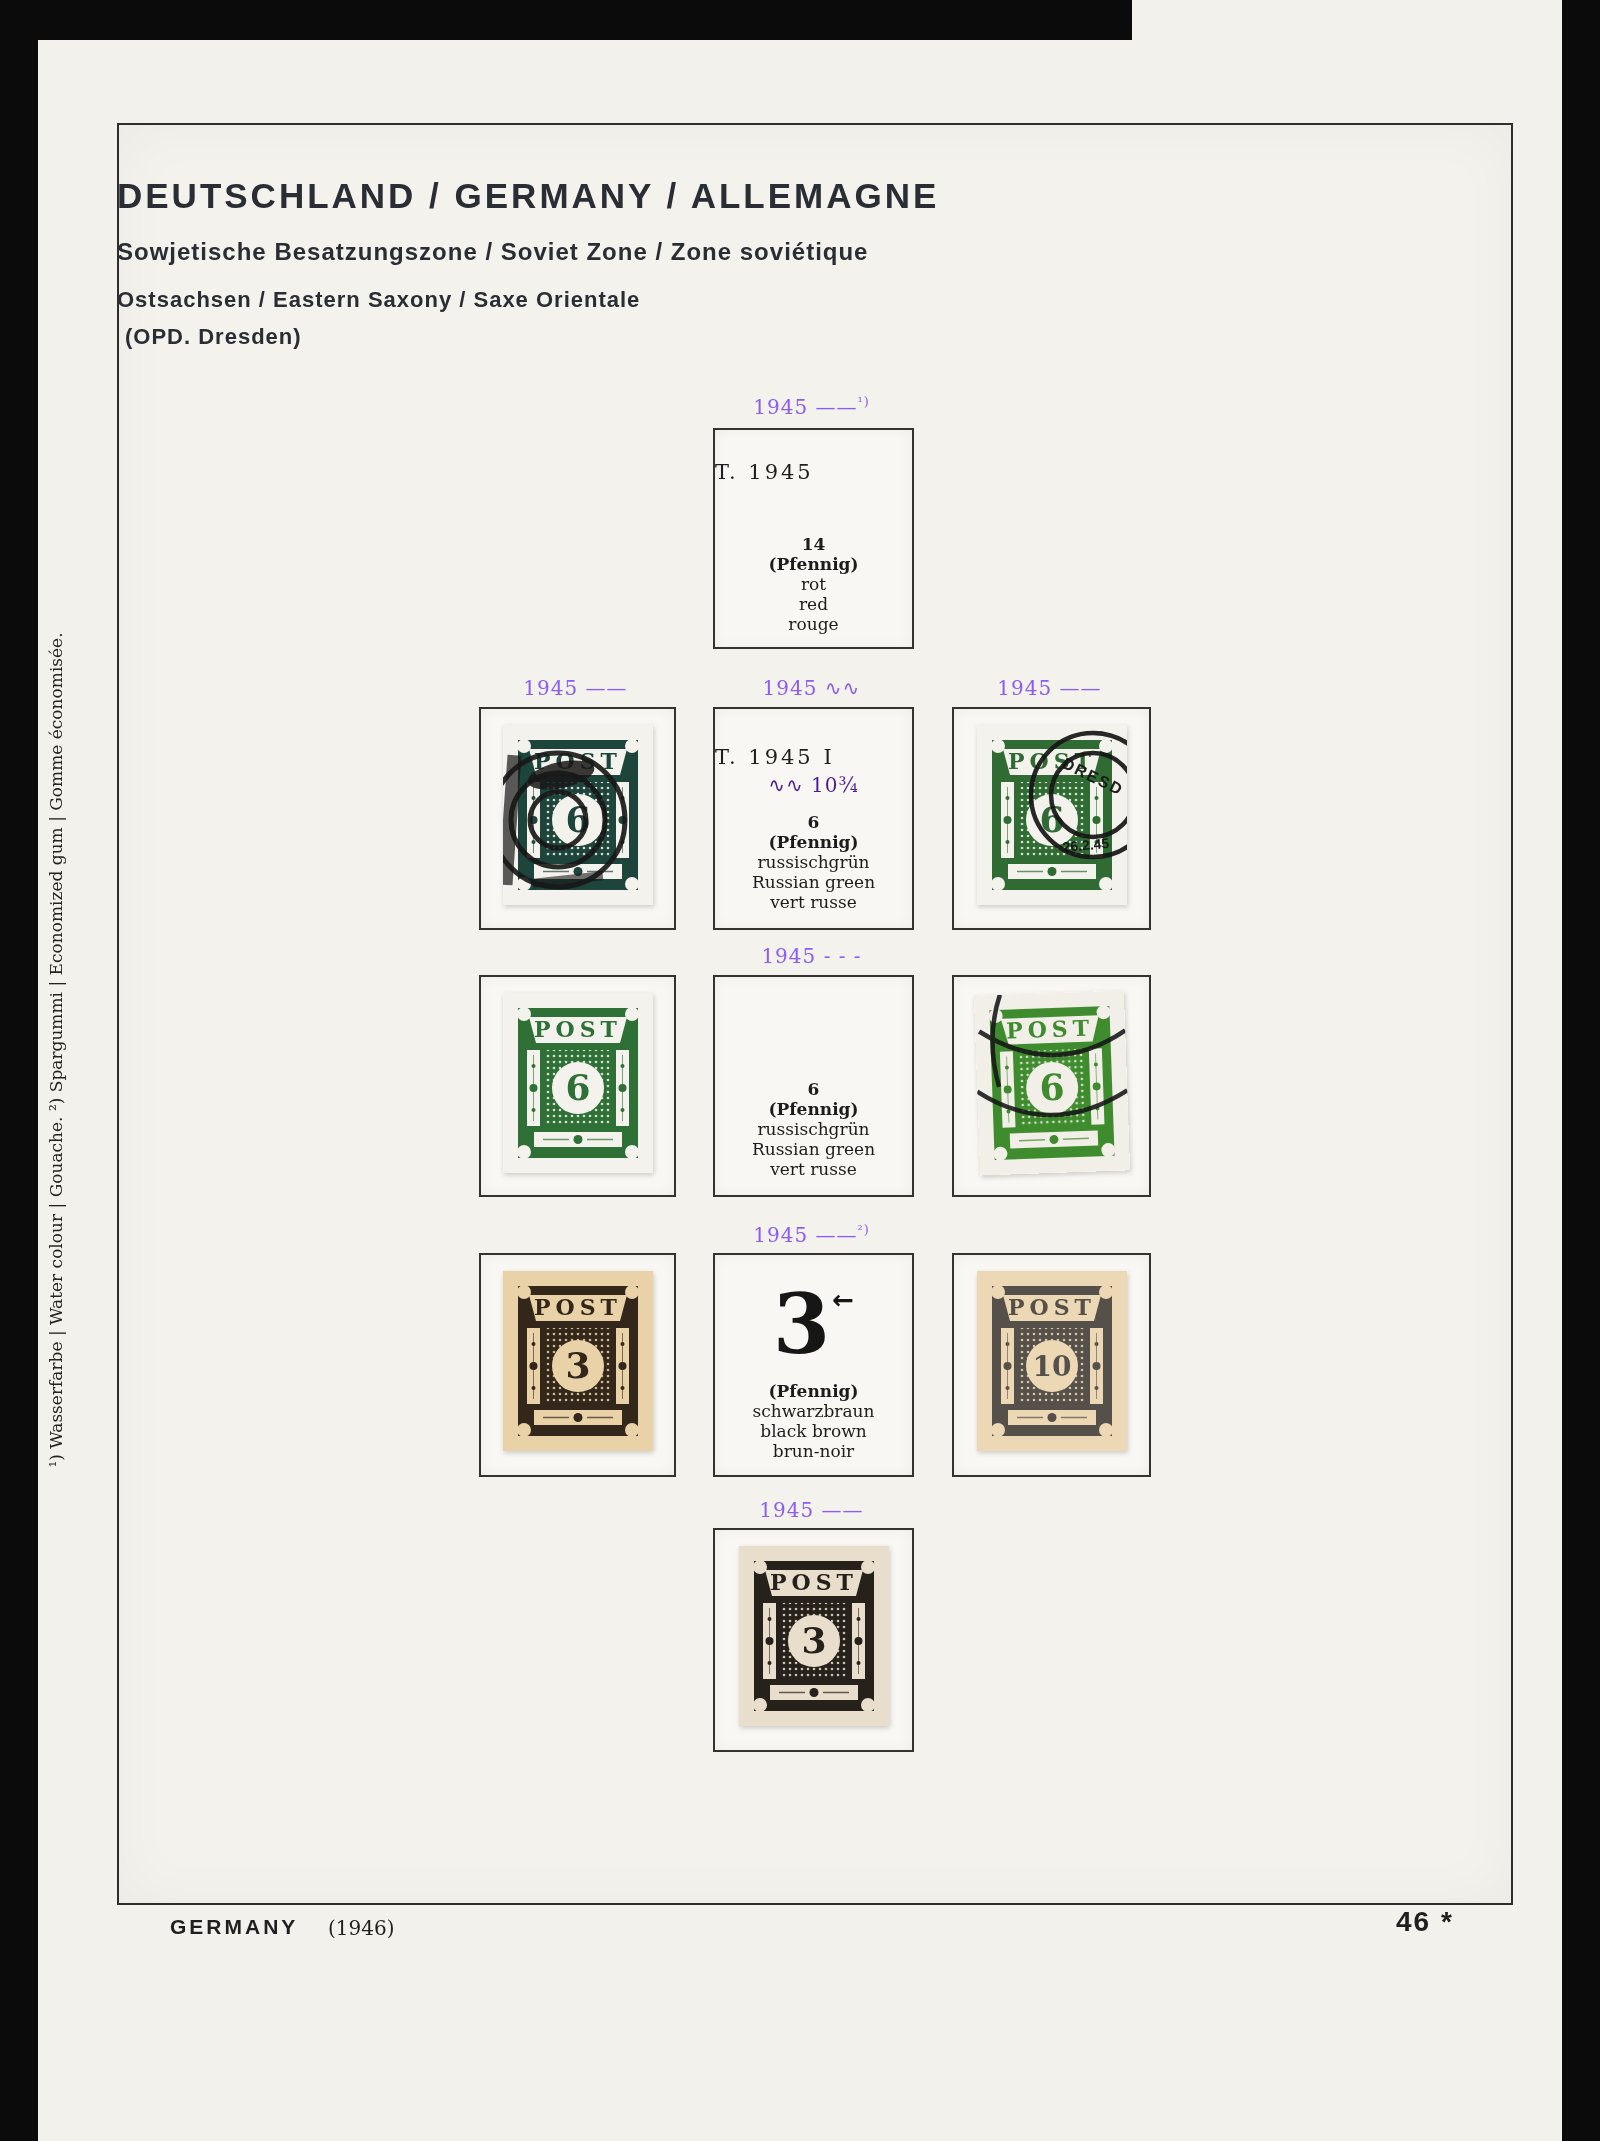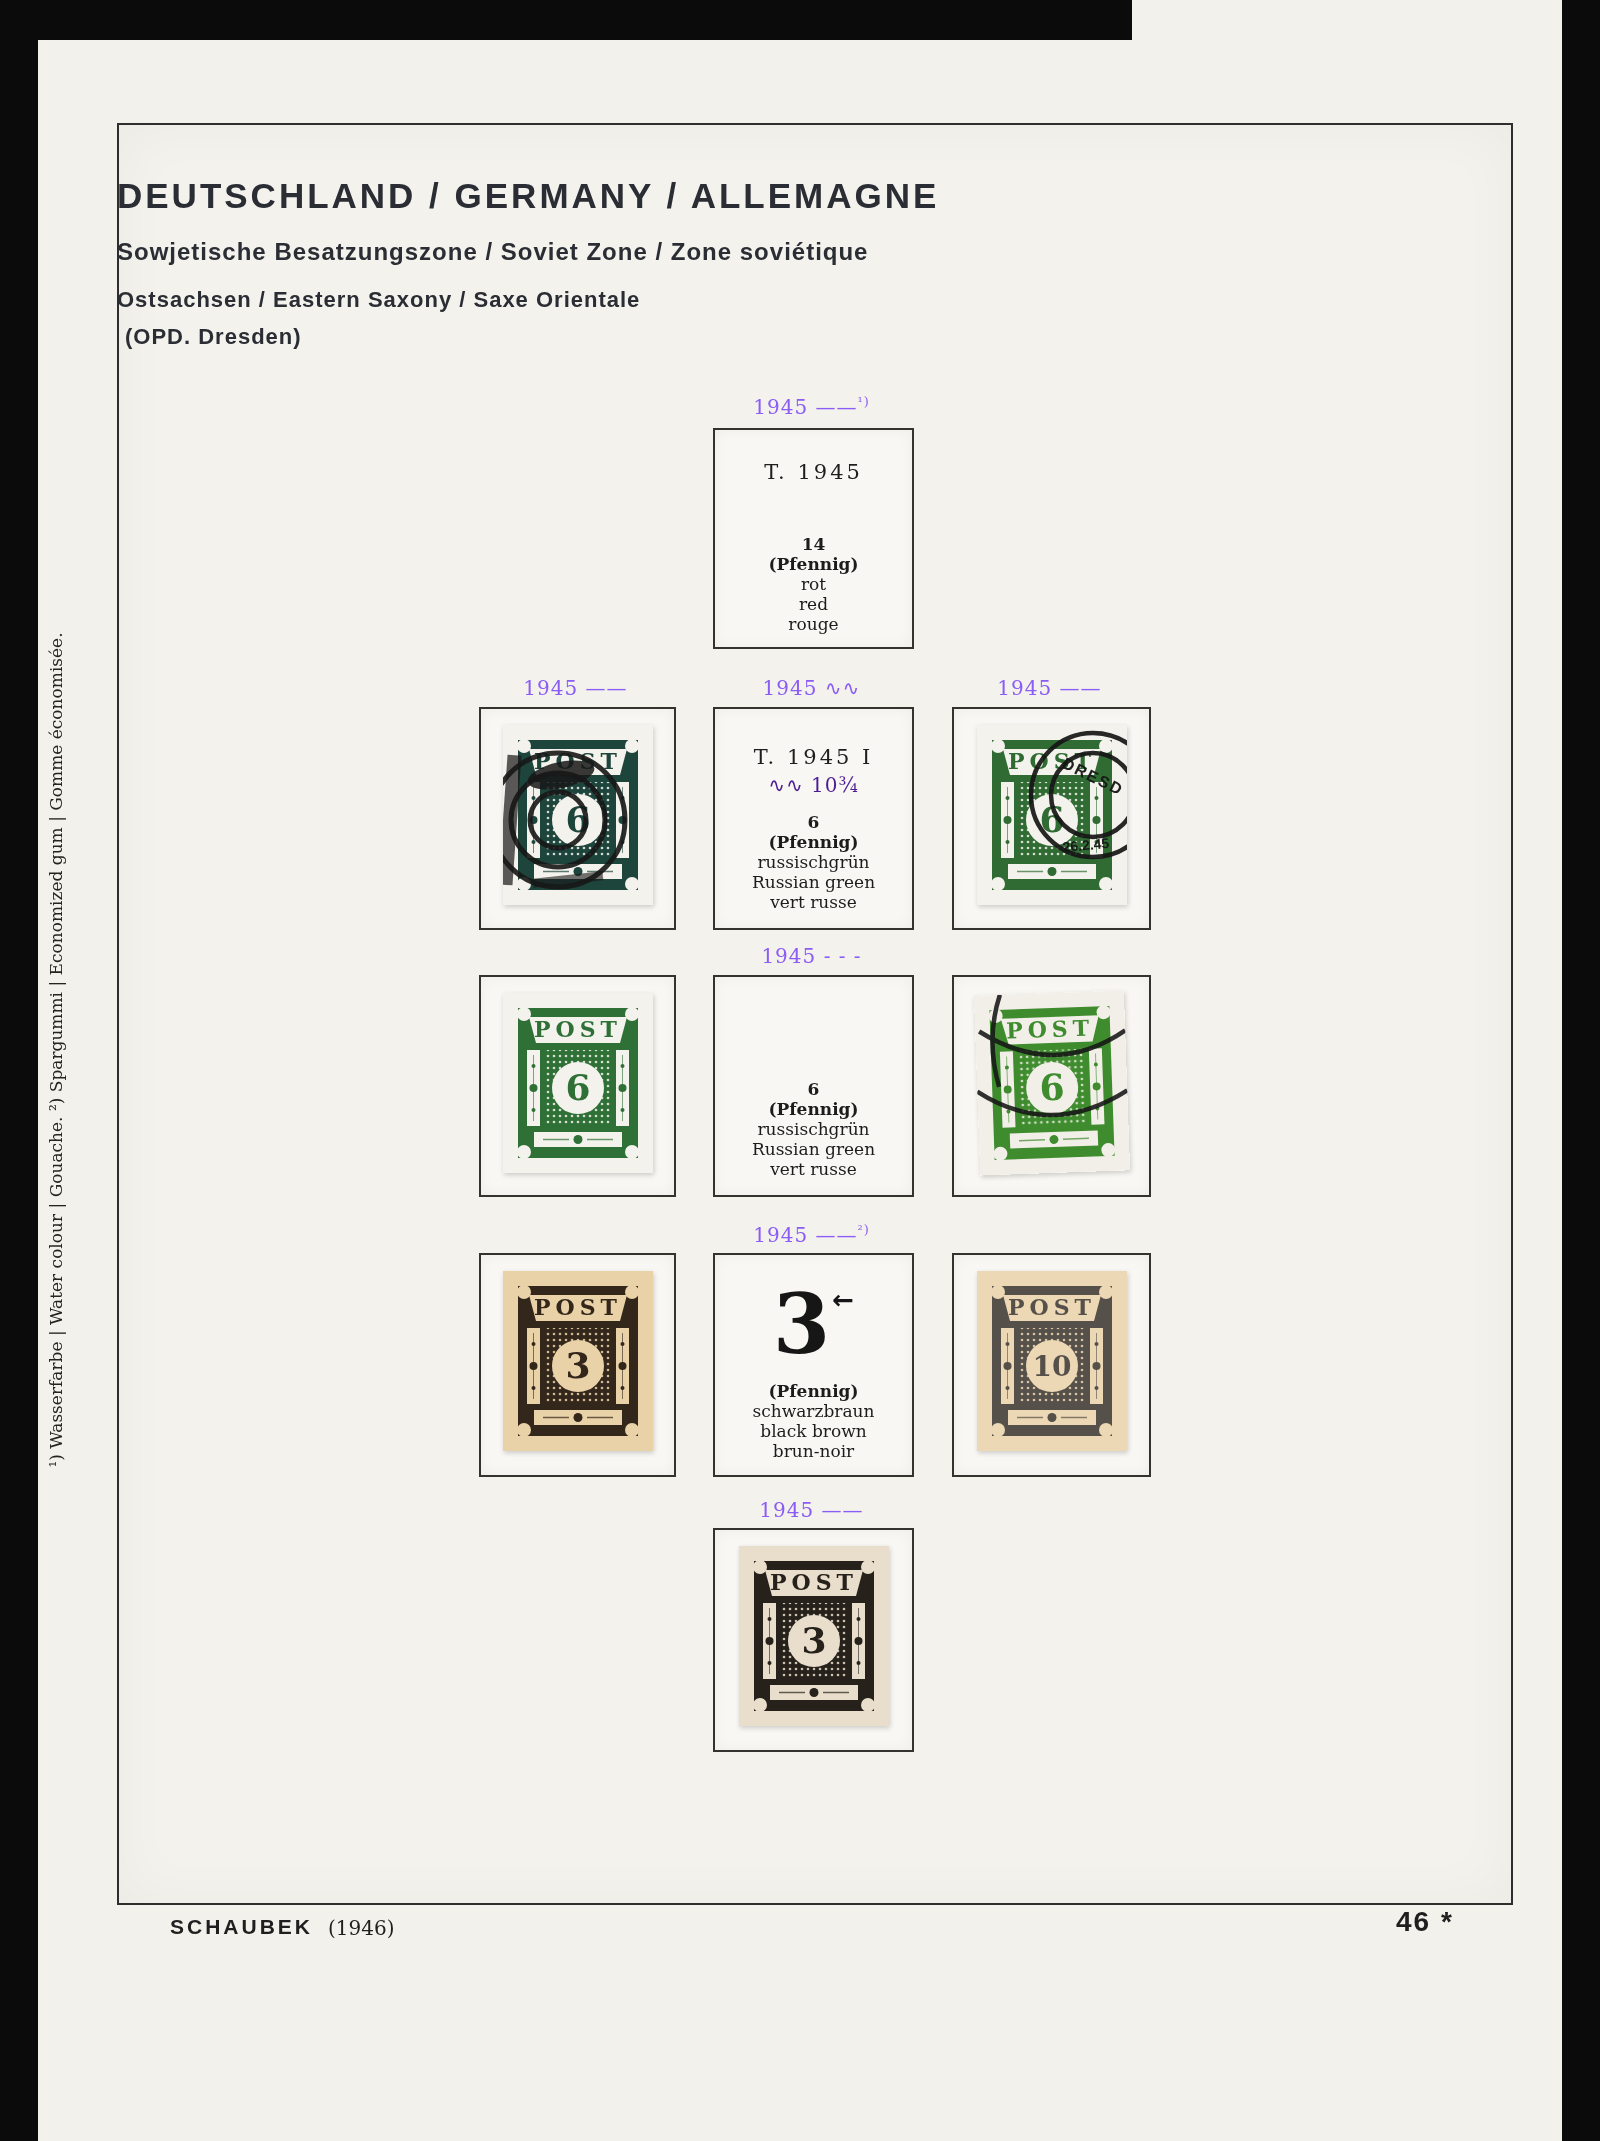--- a/index.html
+++ b/index.html
@@ -37,21 +37,21 @@
     font-family:"DejaVu Serif","DejaVu Sans",serif;
     font-size:20px;color:#8b5cf6;letter-spacing:1px;
   }
   .cell-label sup{font-size:13px;}
 
   .box{
     position:absolute;background:#f8f7f3;border:2px solid #34342f;
     box-shadow:inset 0 0 14px rgba(0,0,0,0.045);
   }
   .box .top1{
-    position:absolute;top:30px;width:100%;text-align:center;
+    position:absolute;top:30px;width:100%;text-align:left;
     font-family:"DejaVu Serif",serif;font-size:21px;letter-spacing:3px;color:#1e1e1e;
   }
   .box .top2{
     position:absolute;top:64px;width:100%;text-align:center;
     font-family:"DejaVu Serif","DejaVu Sans",serif;font-size:20px;letter-spacing:1px;color:#4c1d95;
   }
   .box .lines{
     position:absolute;bottom:13px;width:100%;text-align:center;
     font-family:"DejaVu Serif",serif;font-size:17px;line-height:1.18;color:#1c1c1c;
   }
@@ -436,15 +436,15 @@
     <circle cx="75" cy="95" r="26" fill="#e8decb"></circle>
     <text x="75" y="107" text-anchor="middle" font-family="'DejaVu Serif',serif" font-weight="bold" font-size="36" fill="#26211b">3</text>
     <rect x="31" y="139" width="88" height="15" fill="#e8decb"></rect>
     <circle cx="75" cy="146.5" r="4.5" fill="#26211b"></circle>
     <line x1="40" y1="146.5" x2="66" y2="146.5" stroke="#26211b" stroke-width="1.5" opacity="0.7"></line>
     <line x1="84" y1="146.5" x2="110" y2="146.5" stroke="#26211b" stroke-width="1.5" opacity="0.7"></line>
 
   </svg></div>
 </div>
 
-<div class="footer-item" id="ft-publisher">SCHAUBEK</div>
+<div class="footer-item" id="ft-publisher">GERMANY</div>
 <div class="footer-item" id="ft-edition">(1946)</div>
 <div class="footer-item" id="ft-page">46 *</div>
 
 </body></html>

